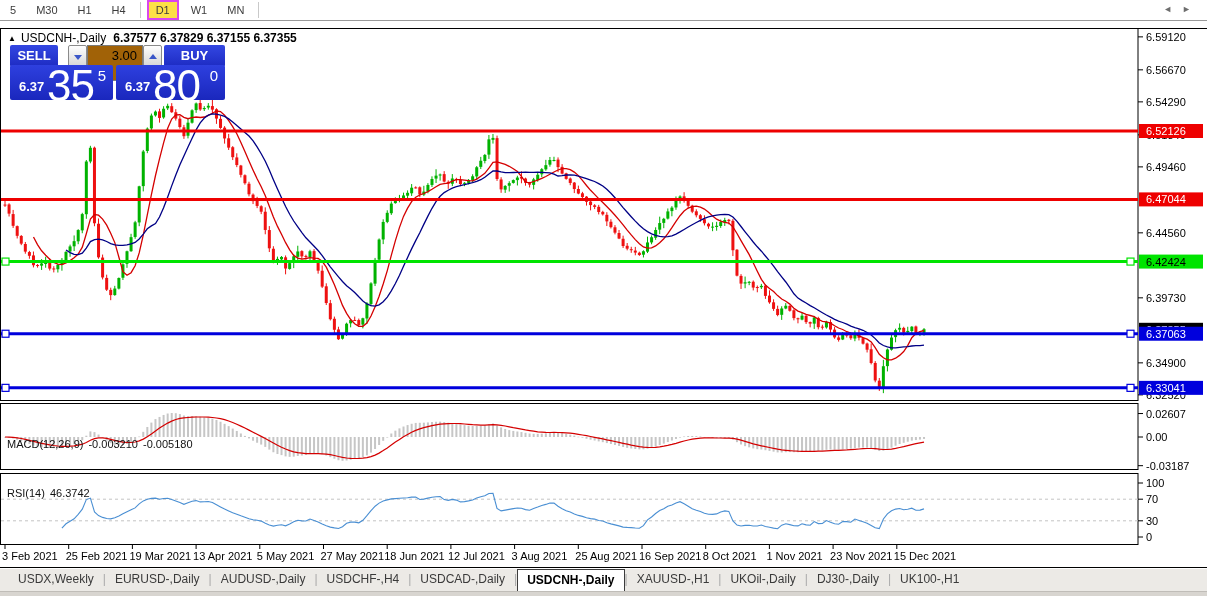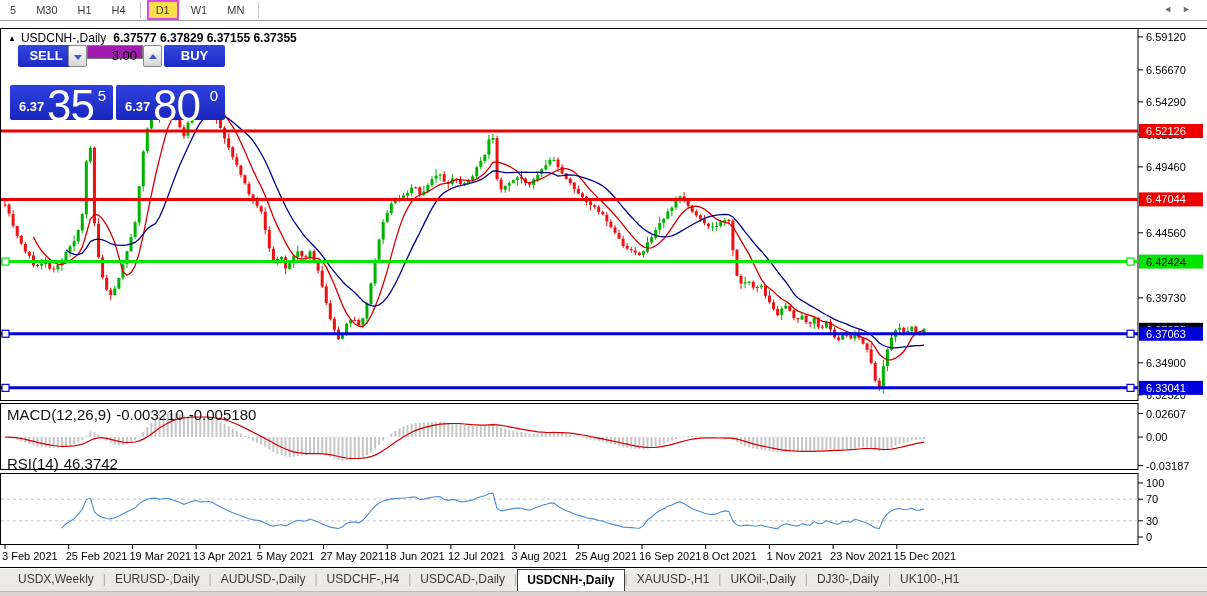--- a/index.html
+++ b/index.html
@@ -12,37 +12,37 @@
   .tb-item.active{background:#fde047;border:2px solid #d946ef;}
   .tb-sep{width:1px;height:16px;background:#c9c9c9;margin:0 4px;}
   
   #chart-title{position:absolute;left:8px;top:31px;font-size:12px;color:#000;z-index:5;white-space:nowrap;}
   #chart-title .arrow{font-size:8px;vertical-align:1px;margin-right:5px;}
   #chart-title .quotes{margin-left:7px;font-weight:bold;}
   
   #trade-panel{position:absolute;left:10px;top:45px;width:215px;height:60px;z-index:6;}
   .tp-btn{position:absolute;top:0;height:22px;background:linear-gradient(180deg,#3347e2,#1d2bc2);
           color:#fff;font-size:13px;font-weight:600;text-align:center;line-height:22px;border-radius:2px;}
-  #sell-btn{left:8px;width:56px;} #buy-btn{left:154px;width:61px;}
+  #sell-btn{left:0;width:48px;} #buy-btn{left:154px;width:61px;}
   .spin-btn{position:absolute;top:0;width:19px;height:22px;background:linear-gradient(#fefefe,#d7d7d7);
             border:1px solid #8a8a8a;box-sizing:border-box;border-radius:2px;}
   #vol-down{left:58px;} #vol-up{left:133px;}
   .spin-btn i{position:absolute;left:5px;width:0;height:0;border-left:4px solid transparent;border-right:4px solid transparent;}
   #vol-down i{top:9px;border-top:5px solid #3a56c8;}
   #vol-up i{top:8px;border-bottom:5px solid #3a56c8;}
-  #vol-field{position:absolute;left:77px;top:0;width:56px;height:14px;border:1px solid #7a7a7a;box-sizing:border-box;
-             background:#a21caf;font-size:13px;text-align:right;padding-right:5px;line-height:20px;color:#000;}
-  .price-box{position:absolute;top:40px;height:35px;background:linear-gradient(180deg,#2e40df,#1a27bd);
+  #vol-field{position:absolute;left:77px;top:0;width:56px;height:36px;border:1px solid #7a7a7a;box-sizing:border-box;
+             background:#a16207;font-size:13px;text-align:right;padding-right:5px;line-height:20px;color:#000;}
+  .price-box{position:absolute;top:20px;height:35px;background:linear-gradient(180deg,#2e40df,#1a27bd);
              border-radius:2px;color:#fff;}
   #sell-price-box{left:0;width:103px;} #buy-price-box{left:106px;width:109px;}
   .price-small{position:absolute;left:9px;bottom:6px;font-size:13px;font-weight:700;}
   .price-big{position:absolute;left:37px;top:-4px;font-size:44px;letter-spacing:-1px;}
   .price-sup{position:absolute;right:7px;top:2px;font-size:15px;}
   
-  .ind-label{position:absolute;left:7px;font-size:15px;color:#111;z-index:4;white-space:nowrap;}
+  .ind-label{position:absolute;left:7px;font-size:11px;color:#111;z-index:4;white-space:nowrap;margin-top:32px;}
   #macd-label{top:406px;} #rsi-label{top:455px;}
   .ind-label span{margin-right:5px;}
   
   #tabbar{position:absolute;left:0;top:569px;width:1207px;height:22px;background:#eceae6;
           display:flex;align-items:stretch;font-size:12px;color:#3a3a3a;padding-left:9px;box-sizing:border-box;}
   .tab{padding:0 9px;line-height:21px;cursor:default;white-space:nowrap;}
   .tab.active{background:#fff;border:1px solid #3c3c3c;border-bottom:none;font-weight:700;color:#000;}
   .tab-sep{line-height:21px;color:#aaa;}
   .tab-arrows{position:absolute;right:6px;top:4px;font-size:9px;color:#6e6e6e;letter-spacing:10px;}
   #status-strip{position:absolute;left:0;top:591px;width:1207px;height:5px;background:#d8d5d0;border-top:1px solid #c0bdb8;}

